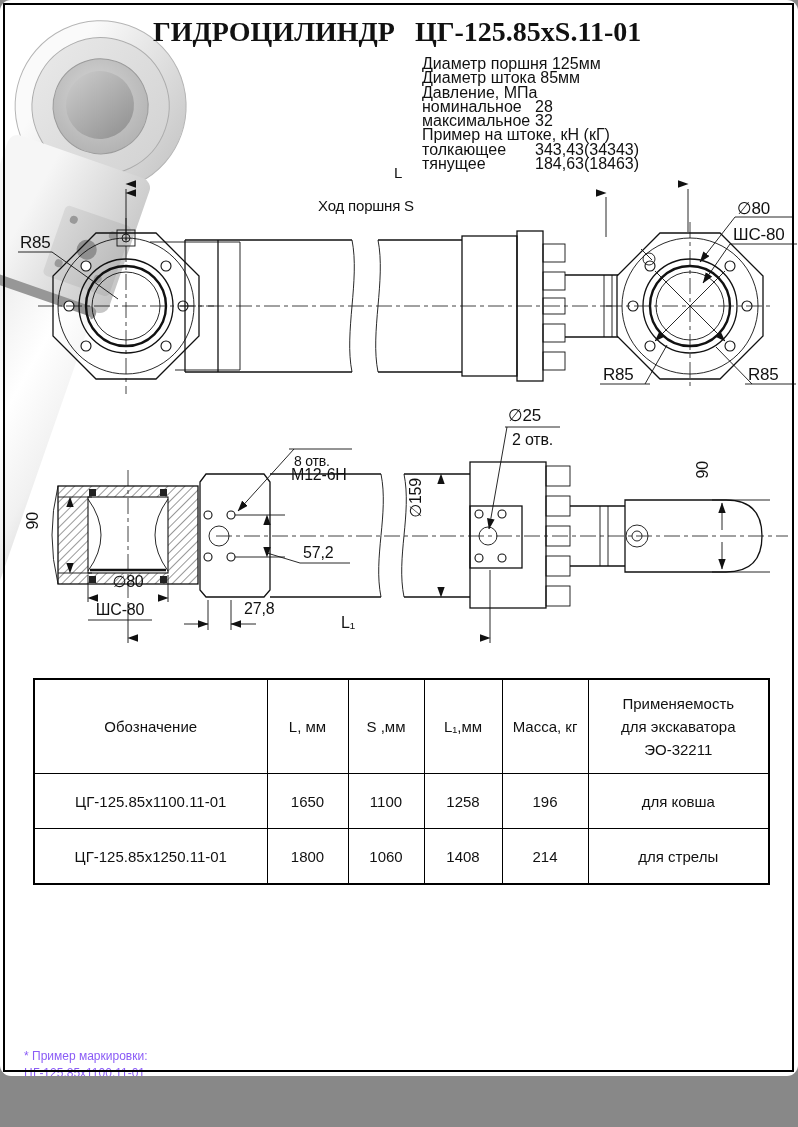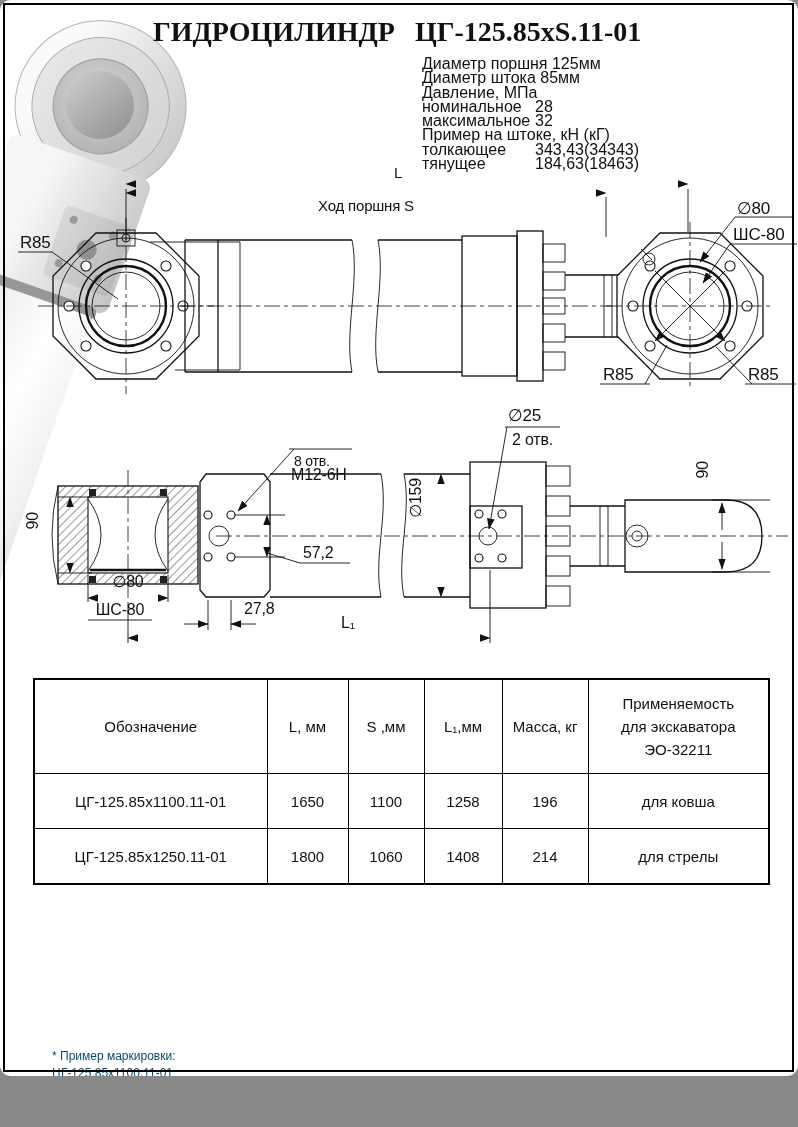--- a/index.html
+++ b/index.html
@@ -35,21 +35,21 @@
   #specs .slab{display:inline-block;width:113px;}
 
   #datatable{position:absolute;left:33px;top:678px;z-index:4;border-collapse:collapse;table-layout:fixed;width:735px;
              background:transparent;font-size:15px;}
   #datatable td,#datatable th{border:1.5px solid #000;font-weight:normal;text-align:center;vertical-align:middle;padding:8px;}
   #datatable{border:2.5px solid #000;}
   #datatable thead th{height:77px;}
   #datatable tbody td{height:38px;}
   .app-head{white-space:pre-line;line-height:1.55;}
 
-  #footnote{position:absolute;left:52px;top:1048px;z-index:5;font-size:12px;line-height:17px;color:#0c4a6e;}
+  #footnote{position:absolute;left:24px;top:1048px;z-index:5;font-size:12px;line-height:17px;color:#8b5cf6;}
 </style>
 </head>
 <body>
 
 <div id="page">
   <div id="frame"></div>
 
   <div id="cyl3d">
     <div class="p disc" style="left:20px;top:10px;width:170px;height:170px;background:linear-gradient(105deg,#fafafa 25%,#c8c8c8 95%);border:1px solid #b5b5b5;"></div>
     <div class="p disc" style="left:37px;top:27px;width:136px;height:136px;background:linear-gradient(110deg,#e9e9e9,#d2d2d2);border:1px solid #adadad;"></div>

